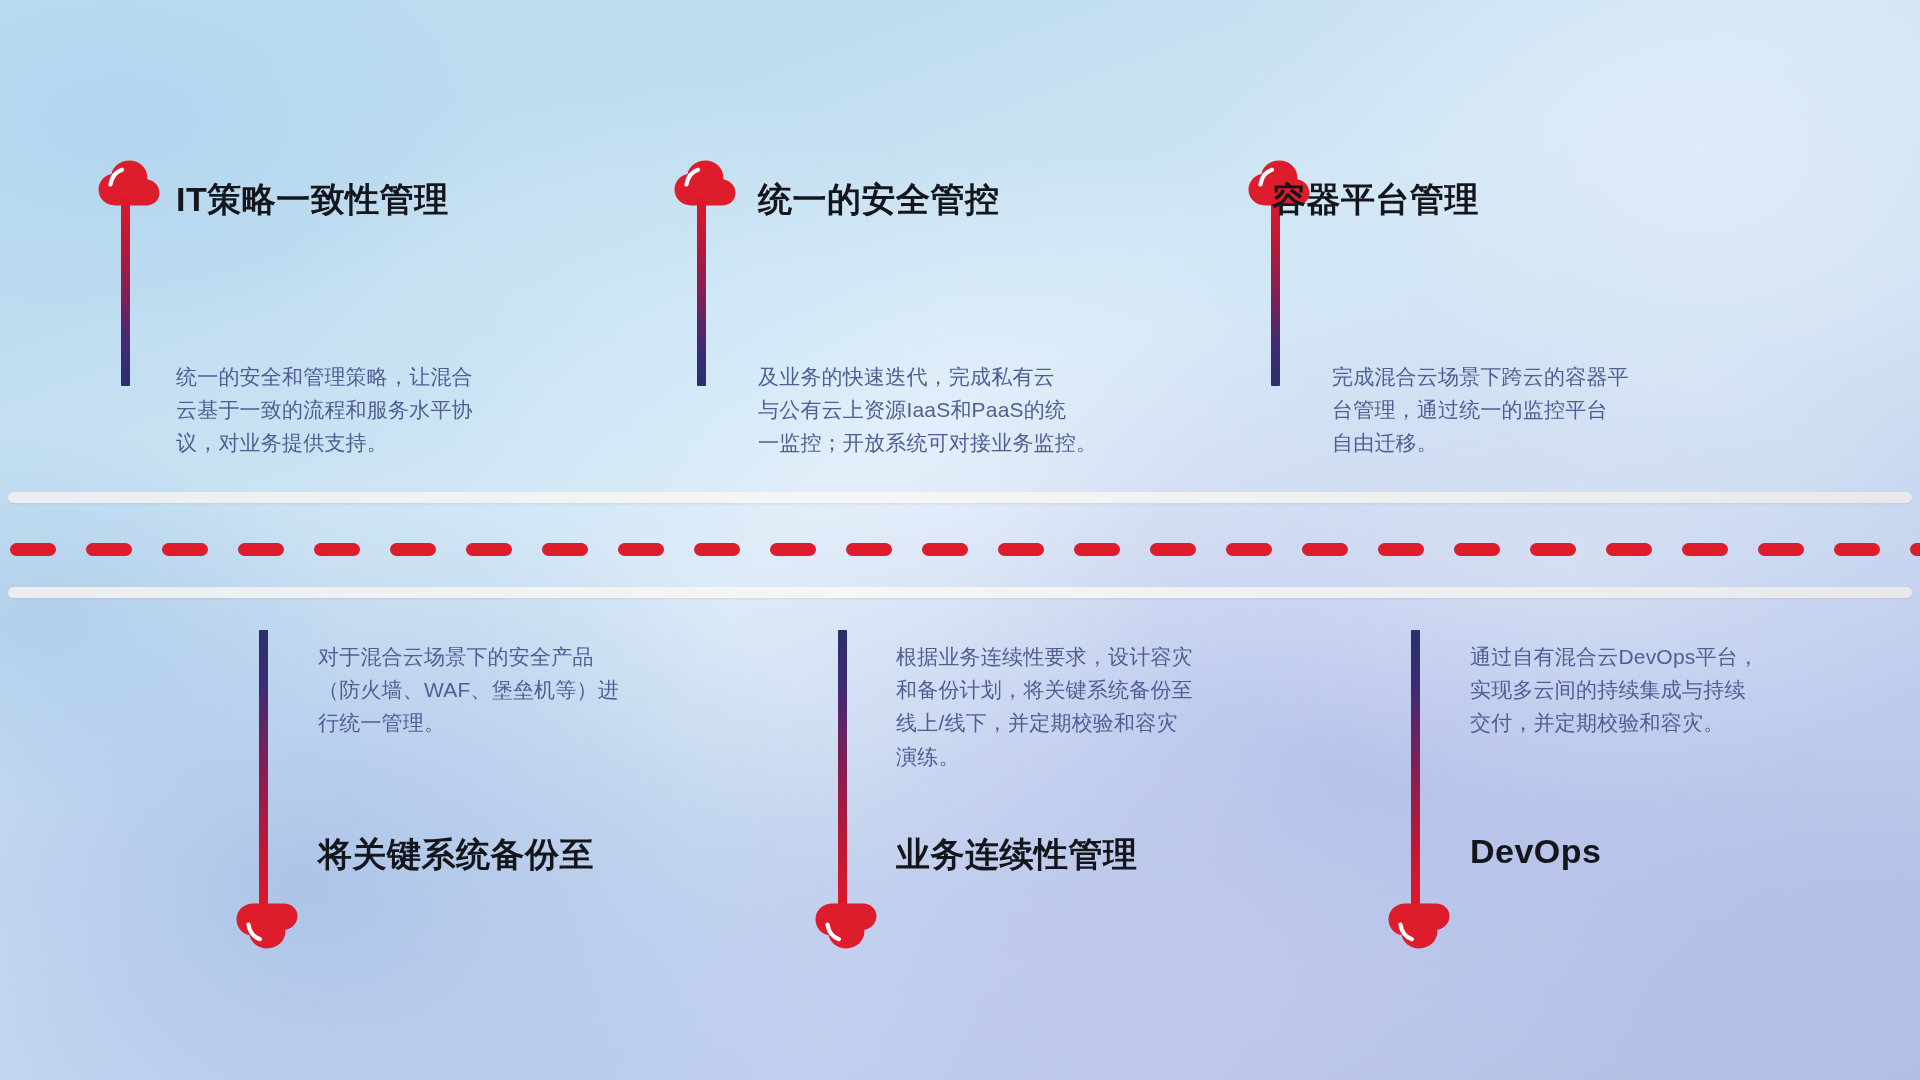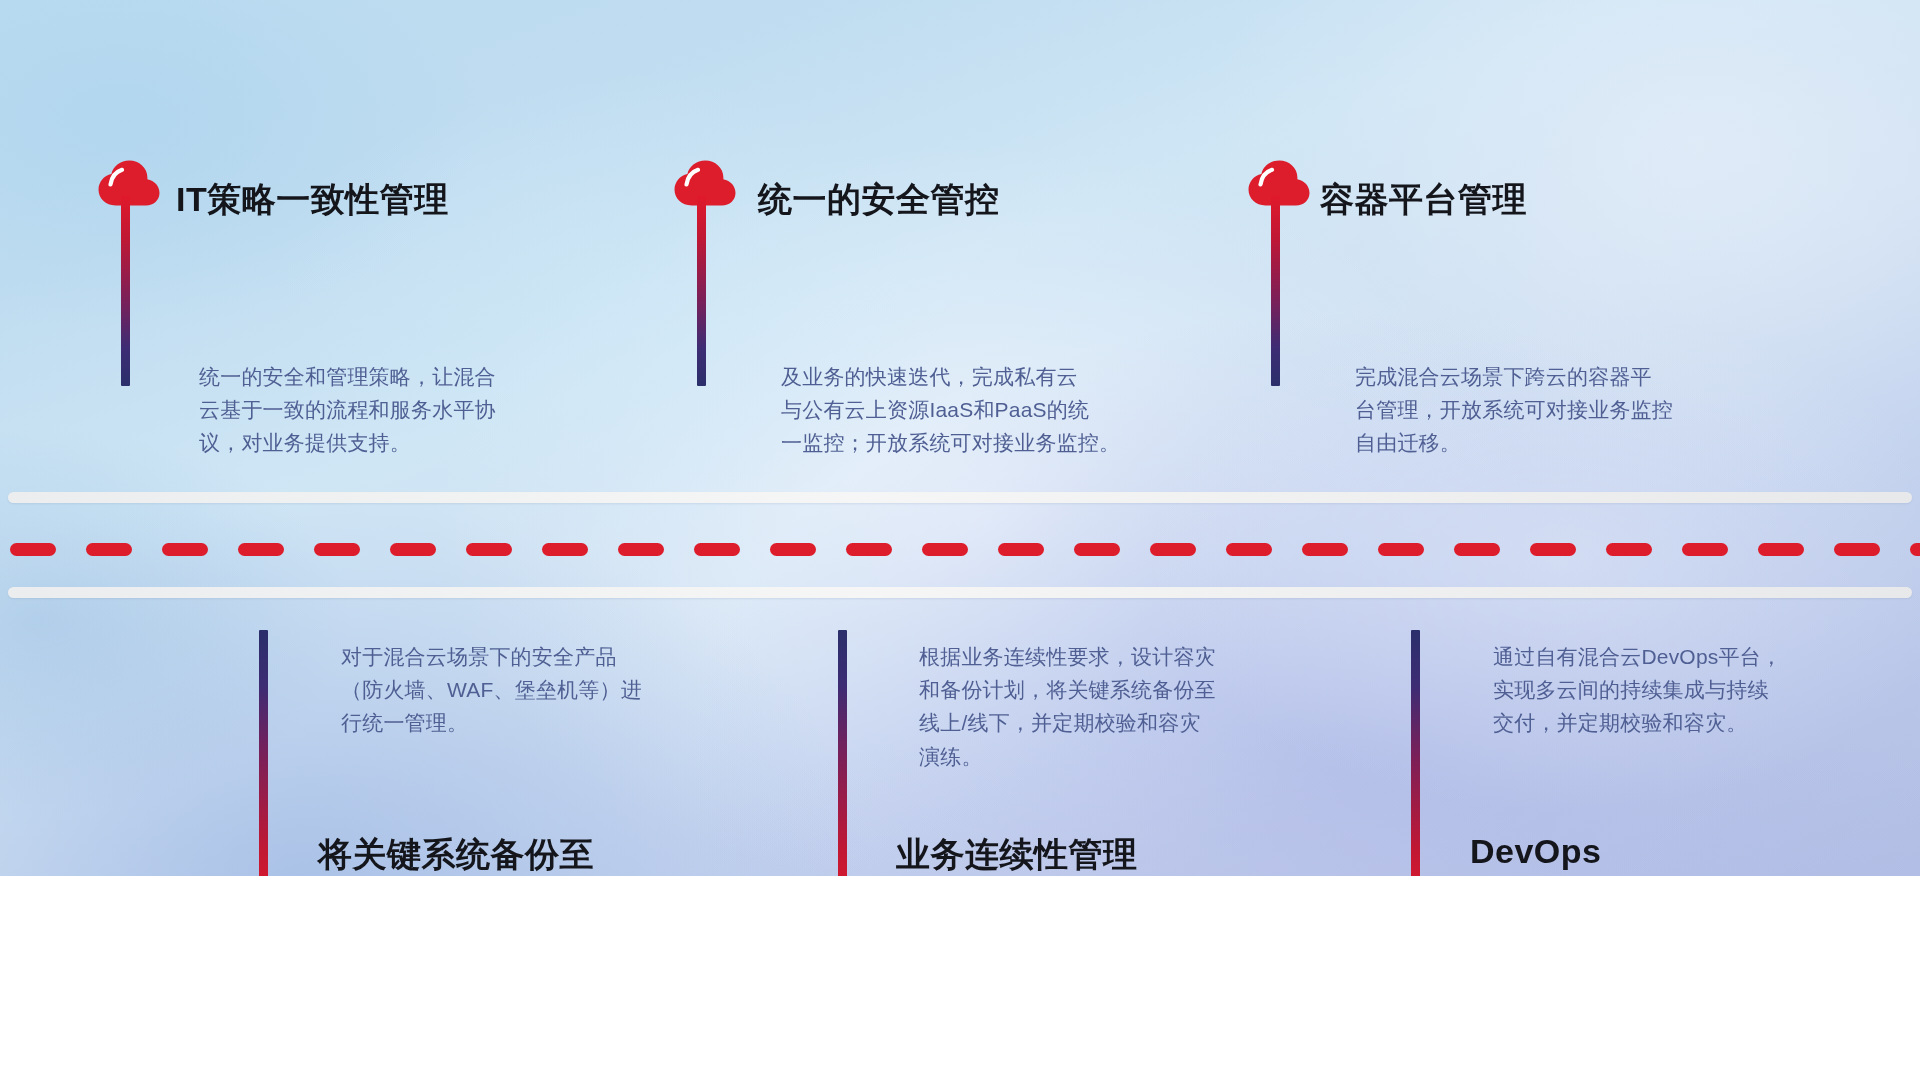--- a/index.html
+++ b/index.html
@@ -7,21 +7,21 @@
     padding: 0;
     background: #ffffff;
   }
   body {
     font-family: "Liberation Sans", "DejaVu Sans", sans-serif;
   }
 
   #stage {
     position: relative;
     width: 1920px;
-    height: 876px;
+    height: 1080px;
     overflow: hidden;
     
     background:
       radial-gradient(ellipse 900px 620px at 1340px 760px, rgba(176,186,232,0.72) 0%, rgba(176,186,232,0.28) 45%, rgba(176,186,232,0) 72%),
       radial-gradient(ellipse 760px 520px at 300px 880px, rgba(150,178,226,0.60) 0%, rgba(150,178,226,0.18) 50%, rgba(150,178,226,0) 75%),
       radial-gradient(ellipse 700px 480px at 980px 520px, rgba(236,244,252,0.95) 0%, rgba(226,238,250,0.35) 55%, rgba(226,238,250,0) 78%),
       radial-gradient(ellipse 620px 460px at 1700px 150px, rgba(226,236,248,0.85) 0%, rgba(226,236,248,0.15) 60%, rgba(226,236,248,0) 80%),
       linear-gradient(160deg, #bcdcf0 0%, #bfdcf0 18%, #cfe6f5 38%, #cfe0f2 55%, #c3d2ee 72%, #b9c6e8 88%, #b3c0e4 100%);
   }
 
@@ -79,21 +79,20 @@
     letter-spacing: 0.5px;
     white-space: nowrap;
   }
   .col-body {
     position: absolute;
     font-size: 21px;
     line-height: 1.58;
     color: #4f5f93;
     letter-spacing: 0.2px;
     white-space: pre-line;
-    margin-left: 23px;
   }
 
   
   .divider-line {
     position: absolute;
     left: 8px;
     right: 8px;
     height: 11px;
     border-radius: 6px;
     background: linear-gradient(90deg, rgba(238,238,238,0.95) 0%, rgba(246,246,246,0.98) 45%, rgba(234,234,234,0.95) 100%);
@@ -155,23 +154,23 @@
   </div>
 
   <div class="col">
     <div class="cloud" style="left:1248px; top:160px;">
       <svg viewBox="0 0 62 46" xmlns="http://www.w3.org/2000/svg">
         <path d="M17.5 45.5 C7.6 45.5 0.5 38.6 0.5 29.6 C0.5 21.8 6.0 15.4 13.4 13.9 C15.3 5.9 22.6 0.5 31.2 0.5 C41.3 0.5 49.4 8.0 49.4 17.4 C49.4 18.0 49.4 18.6 49.3 19.2 C56.6 20.4 61.5 26.3 61.5 33.0 C61.5 40.0 55.6 45.5 48.0 45.5 Z" fill="#dd1d2b"></path>
         <path d="M12.5 24.5 C13.6 17.0 18.0 11.8 24.0 9.8" fill="none" stroke="#ffffff" stroke-width="4.2" stroke-linecap="round"></path>
       </svg>
     </div>
     <div class="stem top-stem" style="left:1271px; top:196px; height:190px;"></div>
-    <div class="col-title" style="left:1320px; top:177px;">容器平台管理</div>
+    <div class="col-title" style="left:1272px; top:177px;">容器平台管理</div>
     <div class="col-body" style="left:1332px; top:360px; width:430px;">完成混合云场景下跨云的容器平
-台管理，开放系统可对接业务监控
+台管理，通过统一的监控平台
 自由迁移。</div>
   </div>
 
   <div>
     <div class="divider-line" style="top:492px;"></div>
     <div class="divider-dashes" style="top:543px;">
       <div class="dash"></div>
       <div class="dash"></div>
       <div class="dash"></div>
       <div class="dash"></div>

